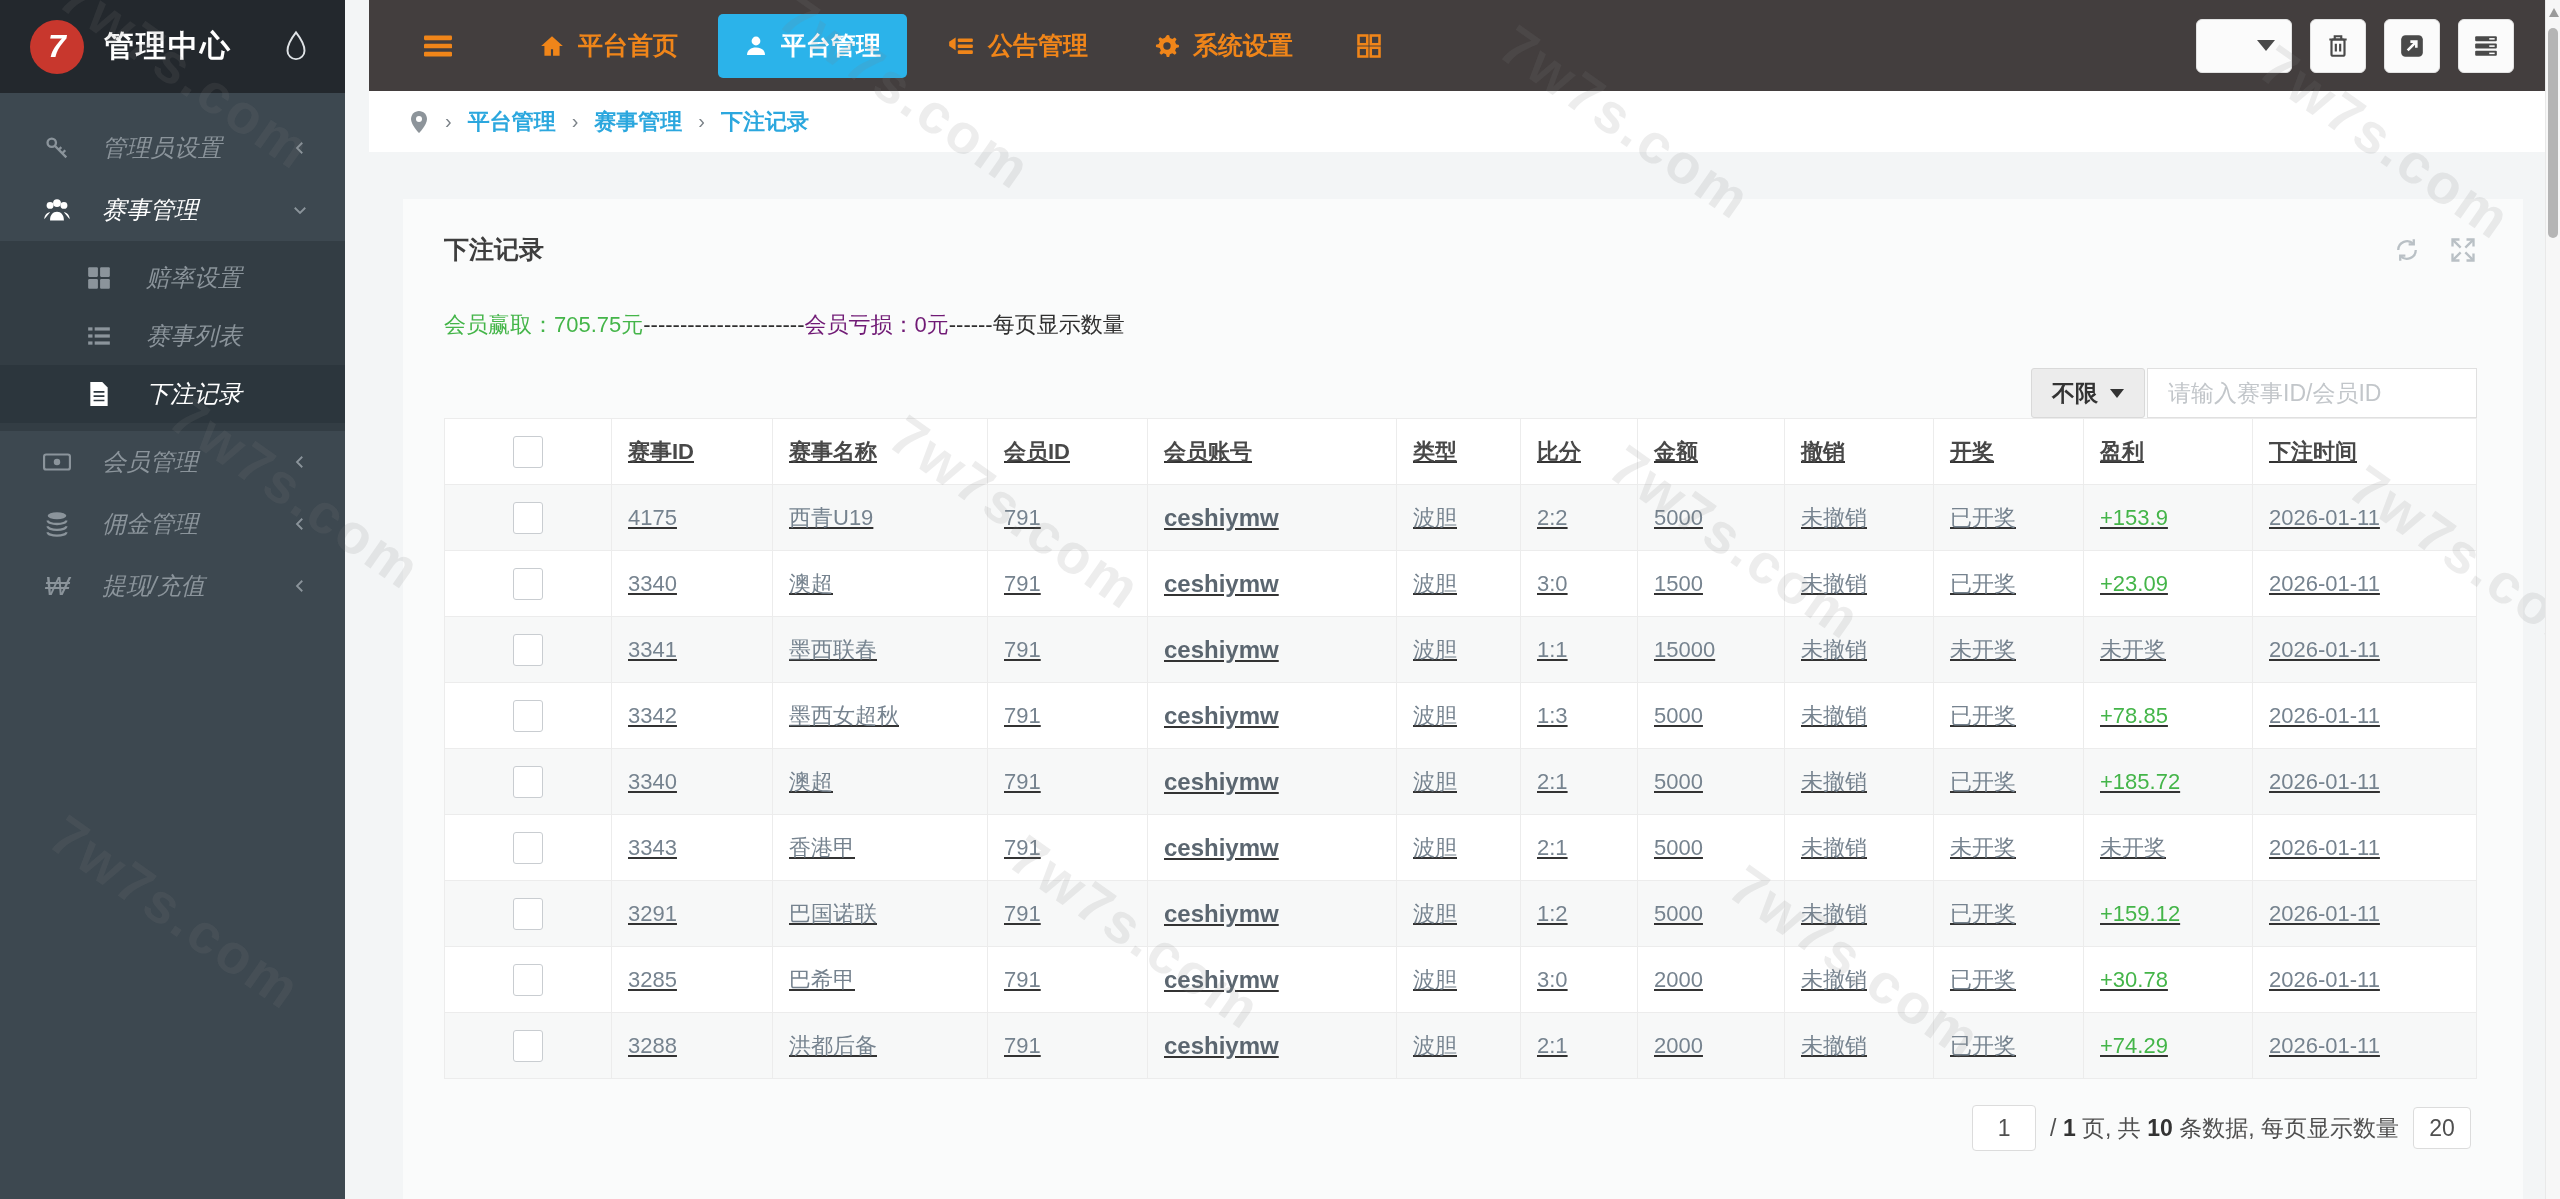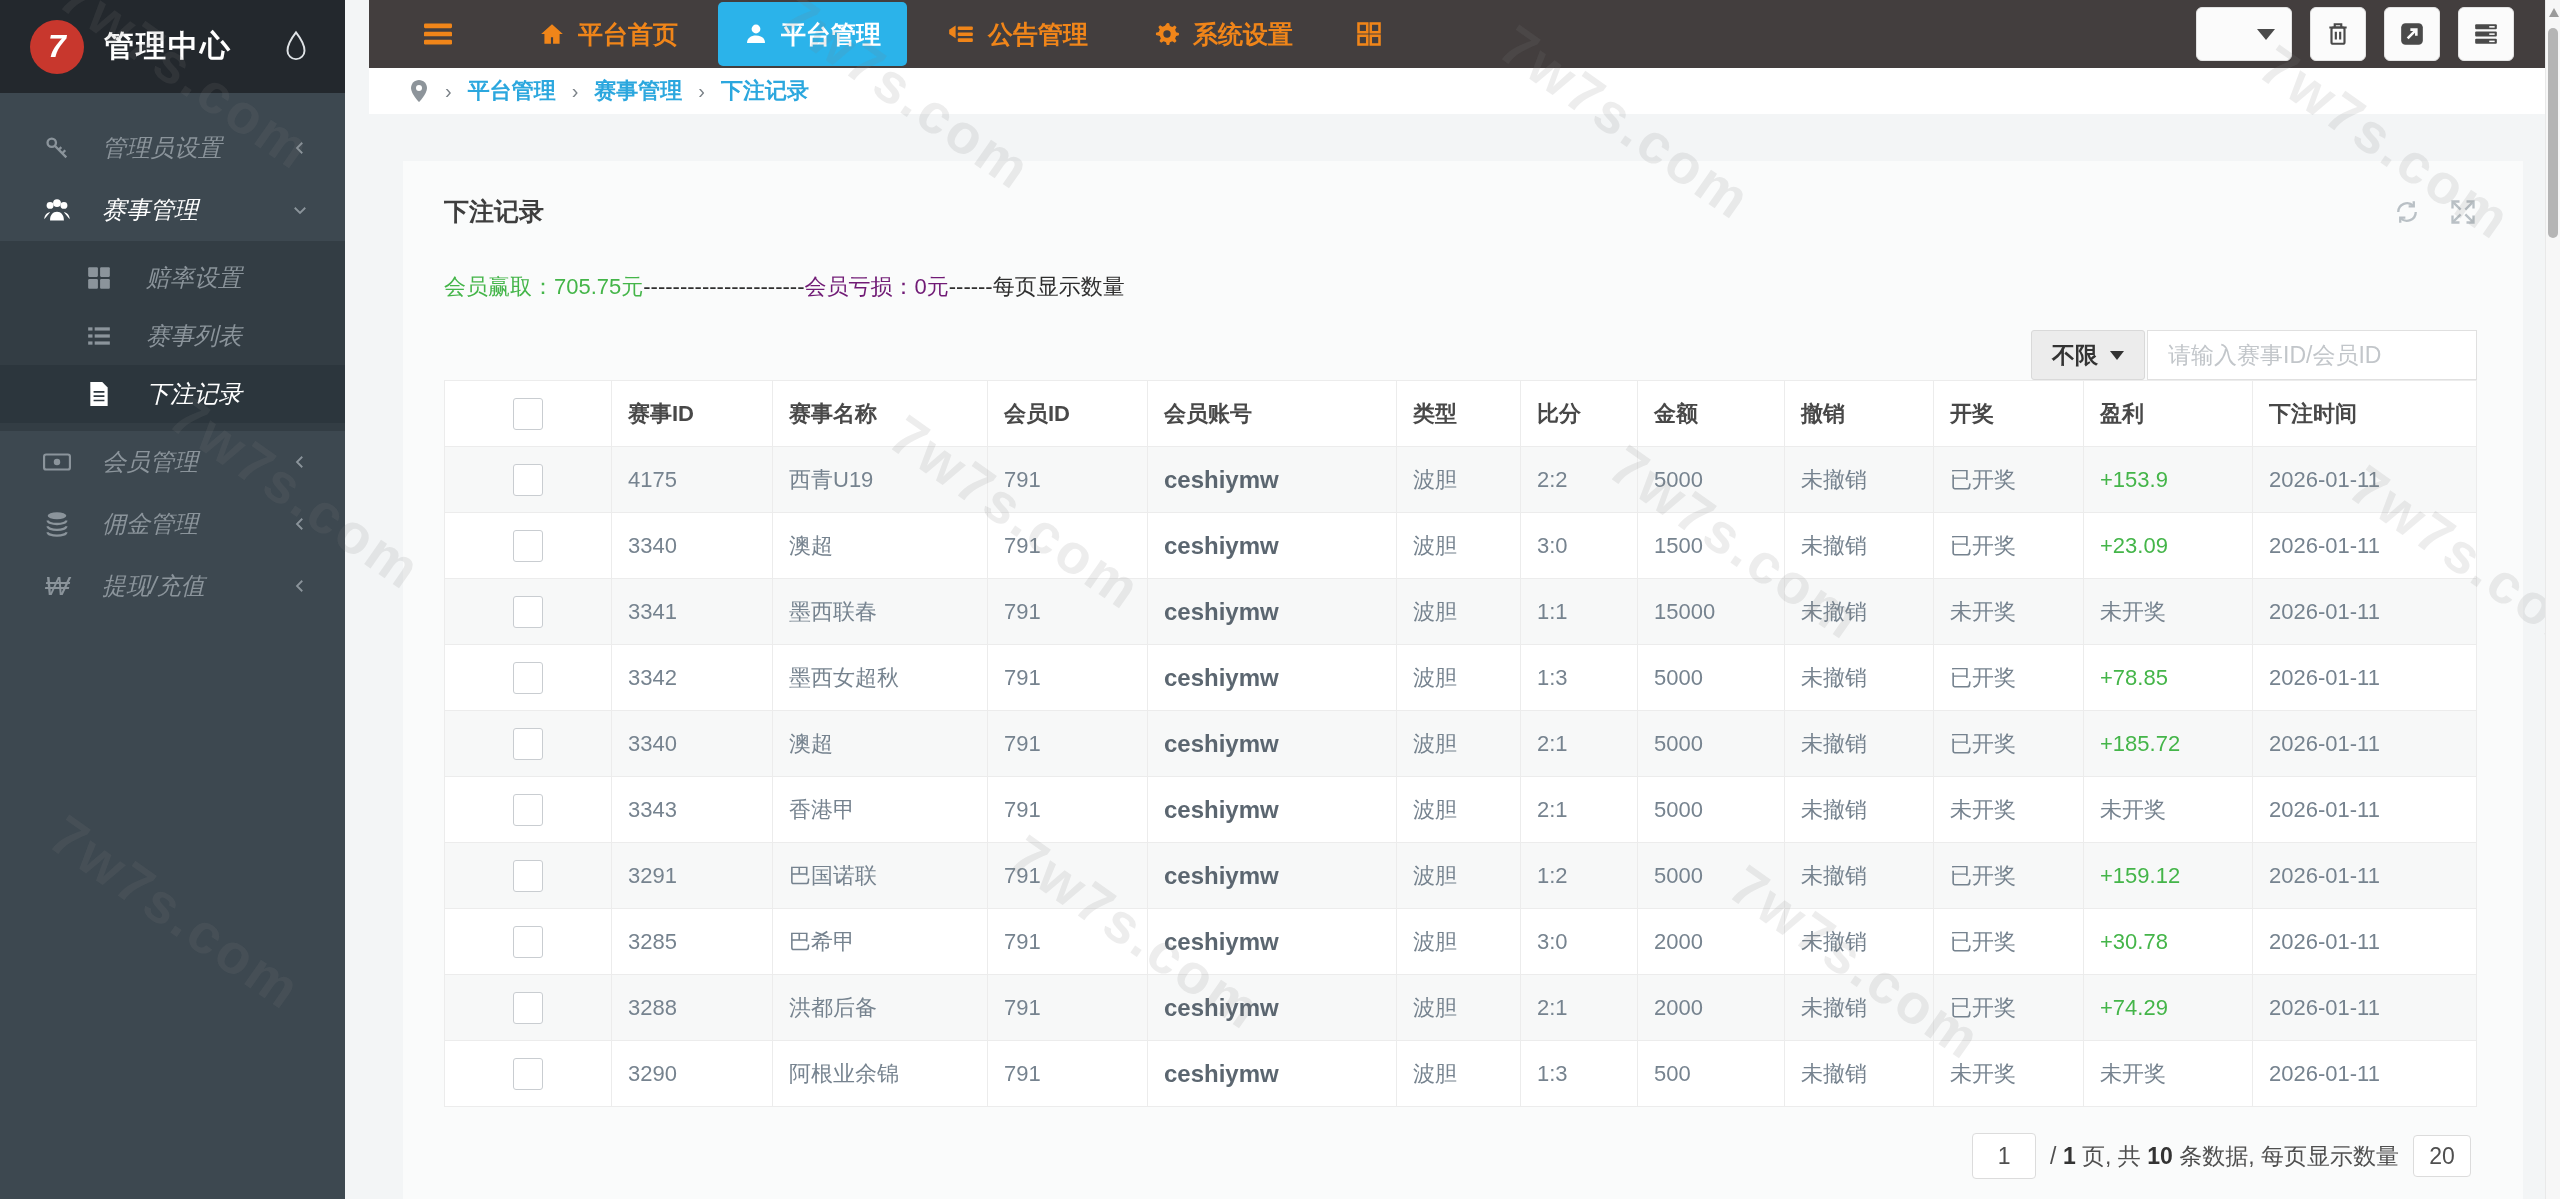--- a/index.html
+++ b/index.html
@@ -63,21 +63,21 @@
 
   .filter-row { display:flex; justify-content:flex-end; align-items:center; padding:28px 0 0; }
   .type-btn { height:50px; padding:0 20px; background:#ececec; border:1px solid #d9d9d9; border-radius:3px;
               font-size:23px; font-weight:bold; color:#333; display:flex; align-items:center; gap:12px; cursor:pointer; }
   .type-btn .caret-down { border-left-width:7px; border-right-width:7px; border-top-width:9px; border-top-color:#333; }
   .search-input { height:50px; width:330px; border:1px solid #e0e0e0; background:#fff; font-size:23px;
                   padding:0 20px; color:#333; margin-left:2px; outline:none;
                   font-family:"Liberation Sans","DejaVu Sans",sans-serif; }
   .search-input::placeholder { color:#c2c6ca; }
 
-  .bet-table { width:100%; border-collapse:collapse; table-layout:fixed; background:#fff; }
+  .bet-table { width:100%; border-collapse:collapse; table-layout:fixed; background:#fff;text-decoration:underline; }
   .bet-table th, .bet-table td { border:1px solid #ececec; height:66px; padding:0 16px; font-size:22px;
                                  text-align:left; overflow:hidden; white-space:nowrap; }
   .bet-table th { color:#484848; font-weight:bold; background:#fff; }
   .bet-table td { color:#76838f; }
   .bet-table tr.striped td { background:#f7f8f8; }
   .cb-cell { text-align:center !important; }
   .checkbox { width:30px; height:32px; border:1px solid #c9cdd1; border-radius:3px; background:#fff;
               display:inline-block; vertical-align:middle; cursor:pointer; }
   td.account-cell { font-weight:bold; color:#5b6670; font-size:24px; }
   td.profit-pos { color:#44b549; }
@@ -528,34 +528,20 @@
     <td>791</td>
     <td class="account-cell">ceshiymw</td>
     <td>波胆</td>
     <td>2:1</td>
     <td>2000</td>
     <td>未撤销</td>
     <td>已开奖</td>
     <td class="profit-pos">+74.29</td>
     <td>2026-01-11</td>
   </tr>
-              <tr>
-    <td class="cb-cell"><div class="checkbox"></div></td>
-    <td>3290</td>
-    <td>阿根业余锦</td>
-    <td>791</td>
-    <td class="account-cell">ceshiymw</td>
-    <td>波胆</td>
-    <td>1:3</td>
-    <td>500</td>
-    <td>未撤销</td>
-    <td>未开奖</td>
-    <td>未开奖</td>
-    <td>2026-01-11</td>
-  </tr>
             </tbody>
         </table>
 
         <div class="pagi">
           <input class="pg-input" type="text" value="1" style="">
           <span>
             <span>/</span>
             <b>1</b>
             <span>页, 共</span>
             <b>10</b>

